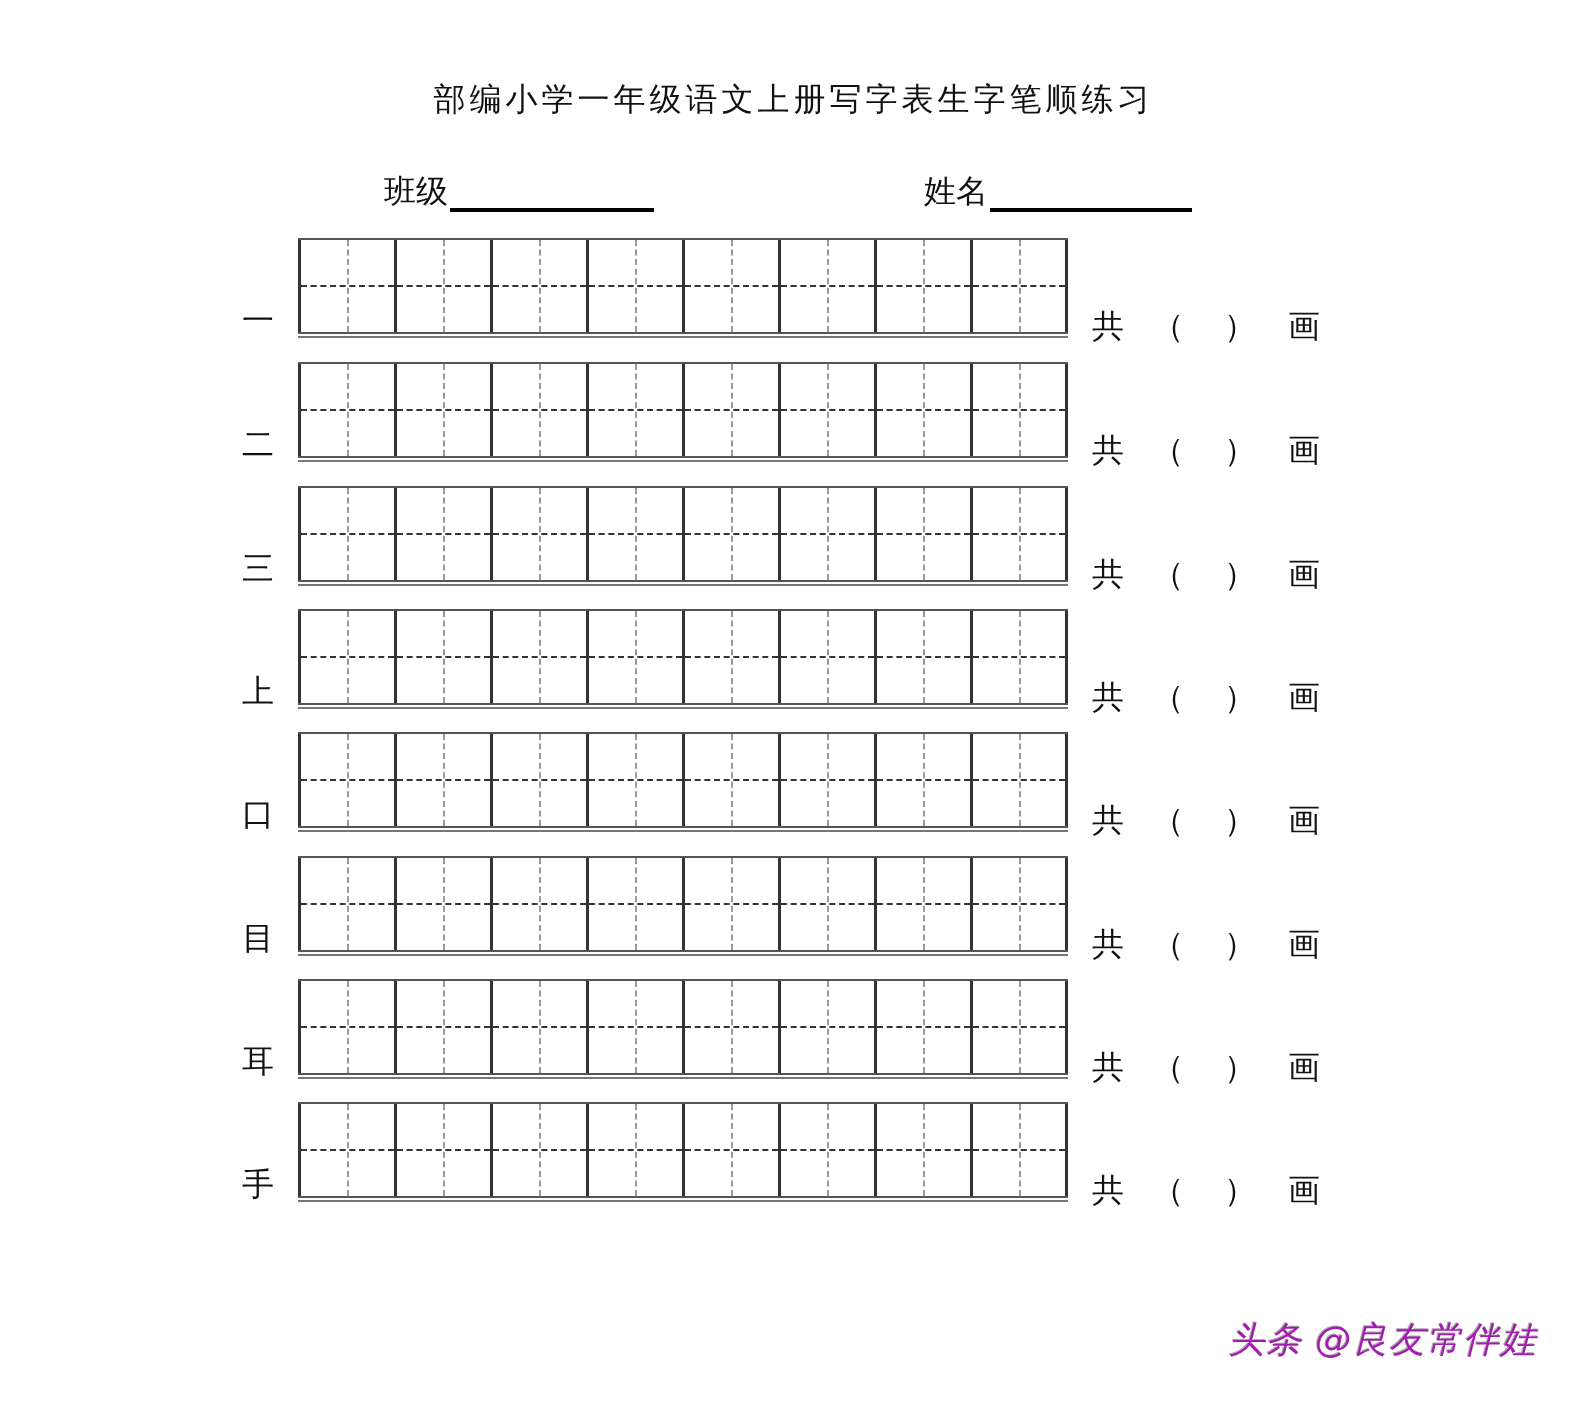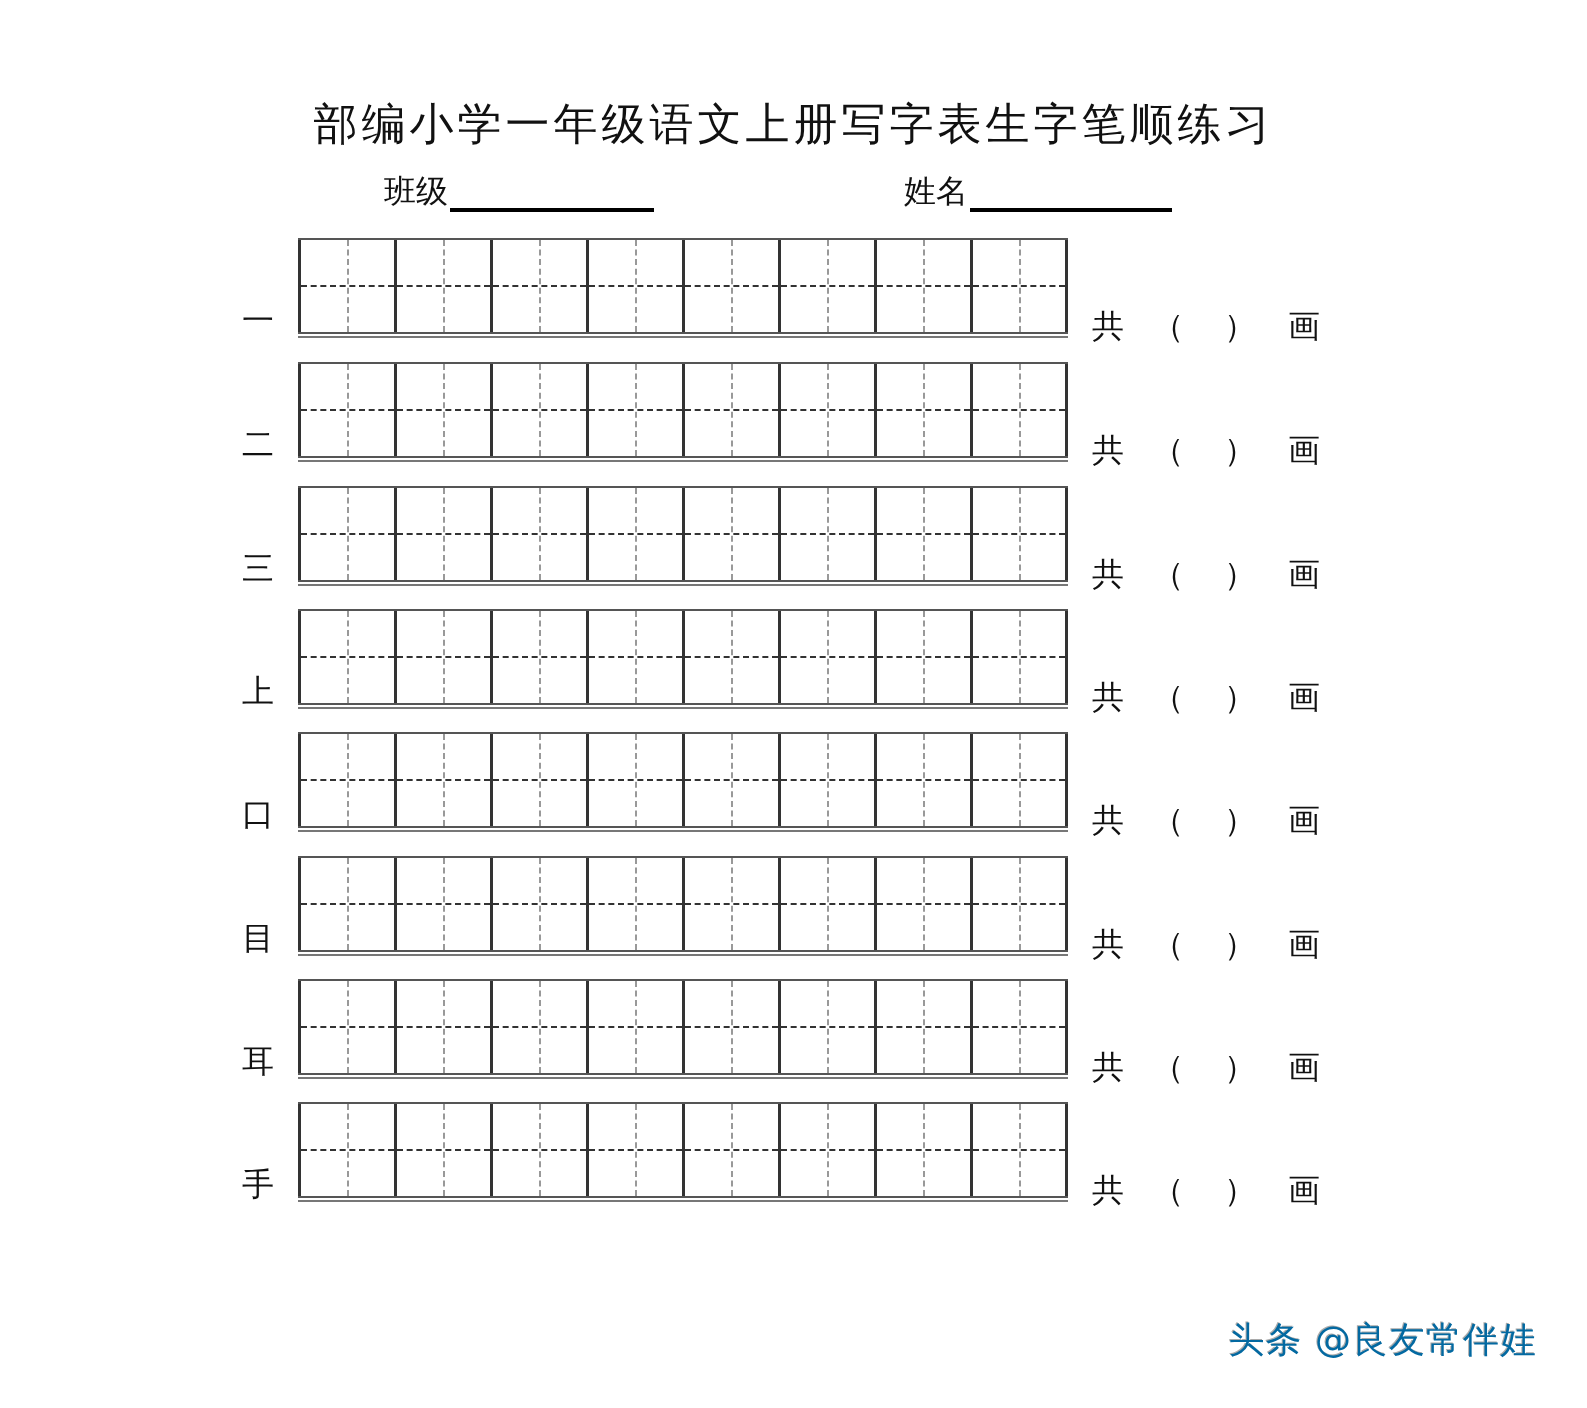--- a/index.html
+++ b/index.html
@@ -1,50 +1,50 @@
 <!DOCTYPE html>
 <html><head>
 <meta charset="utf-8">
 <style>
   html, body { margin: 0; padding: 0; background: #ffffff; }
   body { width: 1587px; height: 1408px; position: relative; overflow: hidden;
          font-family: "DejaVu Serif", "Liberation Serif", serif; color: #111; }
-  .title { position: absolute; left: 0; width: 1587px; top: 95px; text-align: center;
-           font-size: 44px; letter-spacing: 4px; font-weight: normal; }
+  .title { position: absolute; left: 0; width: 1587px; top: 78px; text-align: center;
+           font-size: 32px; letter-spacing: 4px; font-weight: normal; }
   .field { position: absolute; top: 170px; font-size: 32px; display: flex; align-items: flex-end; text-align: right; }
   .field .line { display: inline-block; height: 0; border-bottom: 4px solid #000; margin-left: 2px; margin-bottom: 2px; }
   .row { position: absolute; left: 0; width: 1587px; height: 100px; }
   .rowchar { position: absolute; left: 238px; width: 40px; bottom: 0; font-size: 32px; text-align: center; line-height: 36px; }
   .grid { position: absolute; left: 298px; top: 0; width: 770px; height: 92px;
           border-top: 2px solid #555; border-bottom: 2px solid #555; display: flex; box-sizing: content-box; }
   .grid::after { content: ""; position: absolute; left: 0; right: 0; bottom: -6px; border-bottom: 2px solid #777; }
   .cell { position: relative; width: 96px; height: 92px; border-left: 3px solid #333; box-sizing: border-box; }
   .cell:last-child { border-right: 3px solid #333; width: 98px; }
   .cell .h { position: absolute; left: 0; right: 0; top: 45px; border-top: 2px dashed #333; }
   .cell .v { position: absolute; top: 0; bottom: 0; left: 46px; border-left: 2px dashed #999; }
   .count { position: absolute; left: 1092px; bottom: -6px; font-size: 32px; display: flex; line-height: 36px; }
   .count span { display: inline-block; }
   .count .gong { width: 60px; }
   .count .lp { width: 60px; }
   .count .gap { width: 4px; }
   .count .rp { width: 40px; text-align: right; margin-right: 32px; }
   .watermark { position: absolute; right: 50px; top: 1316px; font-family: "DejaVu Sans", "Liberation Sans", sans-serif;
-               font-size: 36px; color: #0369a1; letter-spacing: 1px;
-               text-shadow: 1px 1px 0 #fff, -1px -1px 0 #aaa; }
+               font-size: 36px; color: #a21caf; letter-spacing: 1px;
+               text-shadow: 1px 1px 0 #fff, -1px -1px 0 #aaa; font-style: italic; }
 </style>
 </head>
 <body>
 
 <div class="title">部编小学一年级语文上册写字表生字笔顺练习</div>
 
 <div class="field" style="left:384px;">
   <span>班级</span>
   <span class="line" style="width:204px;"></span>
 </div>
-<div class="field" style="left:904px;">
+<div class="field" style="left:924px;">
   <span>姓名</span>
   <span class="line" style="width:202px;"></span>
 </div>
 
 <div id="rows">
     <div class="row" style="top: 238px;">
       <div class="rowchar">一</div>
       <div class="grid">
         <div class="cell">
           <div class="h"></div>

